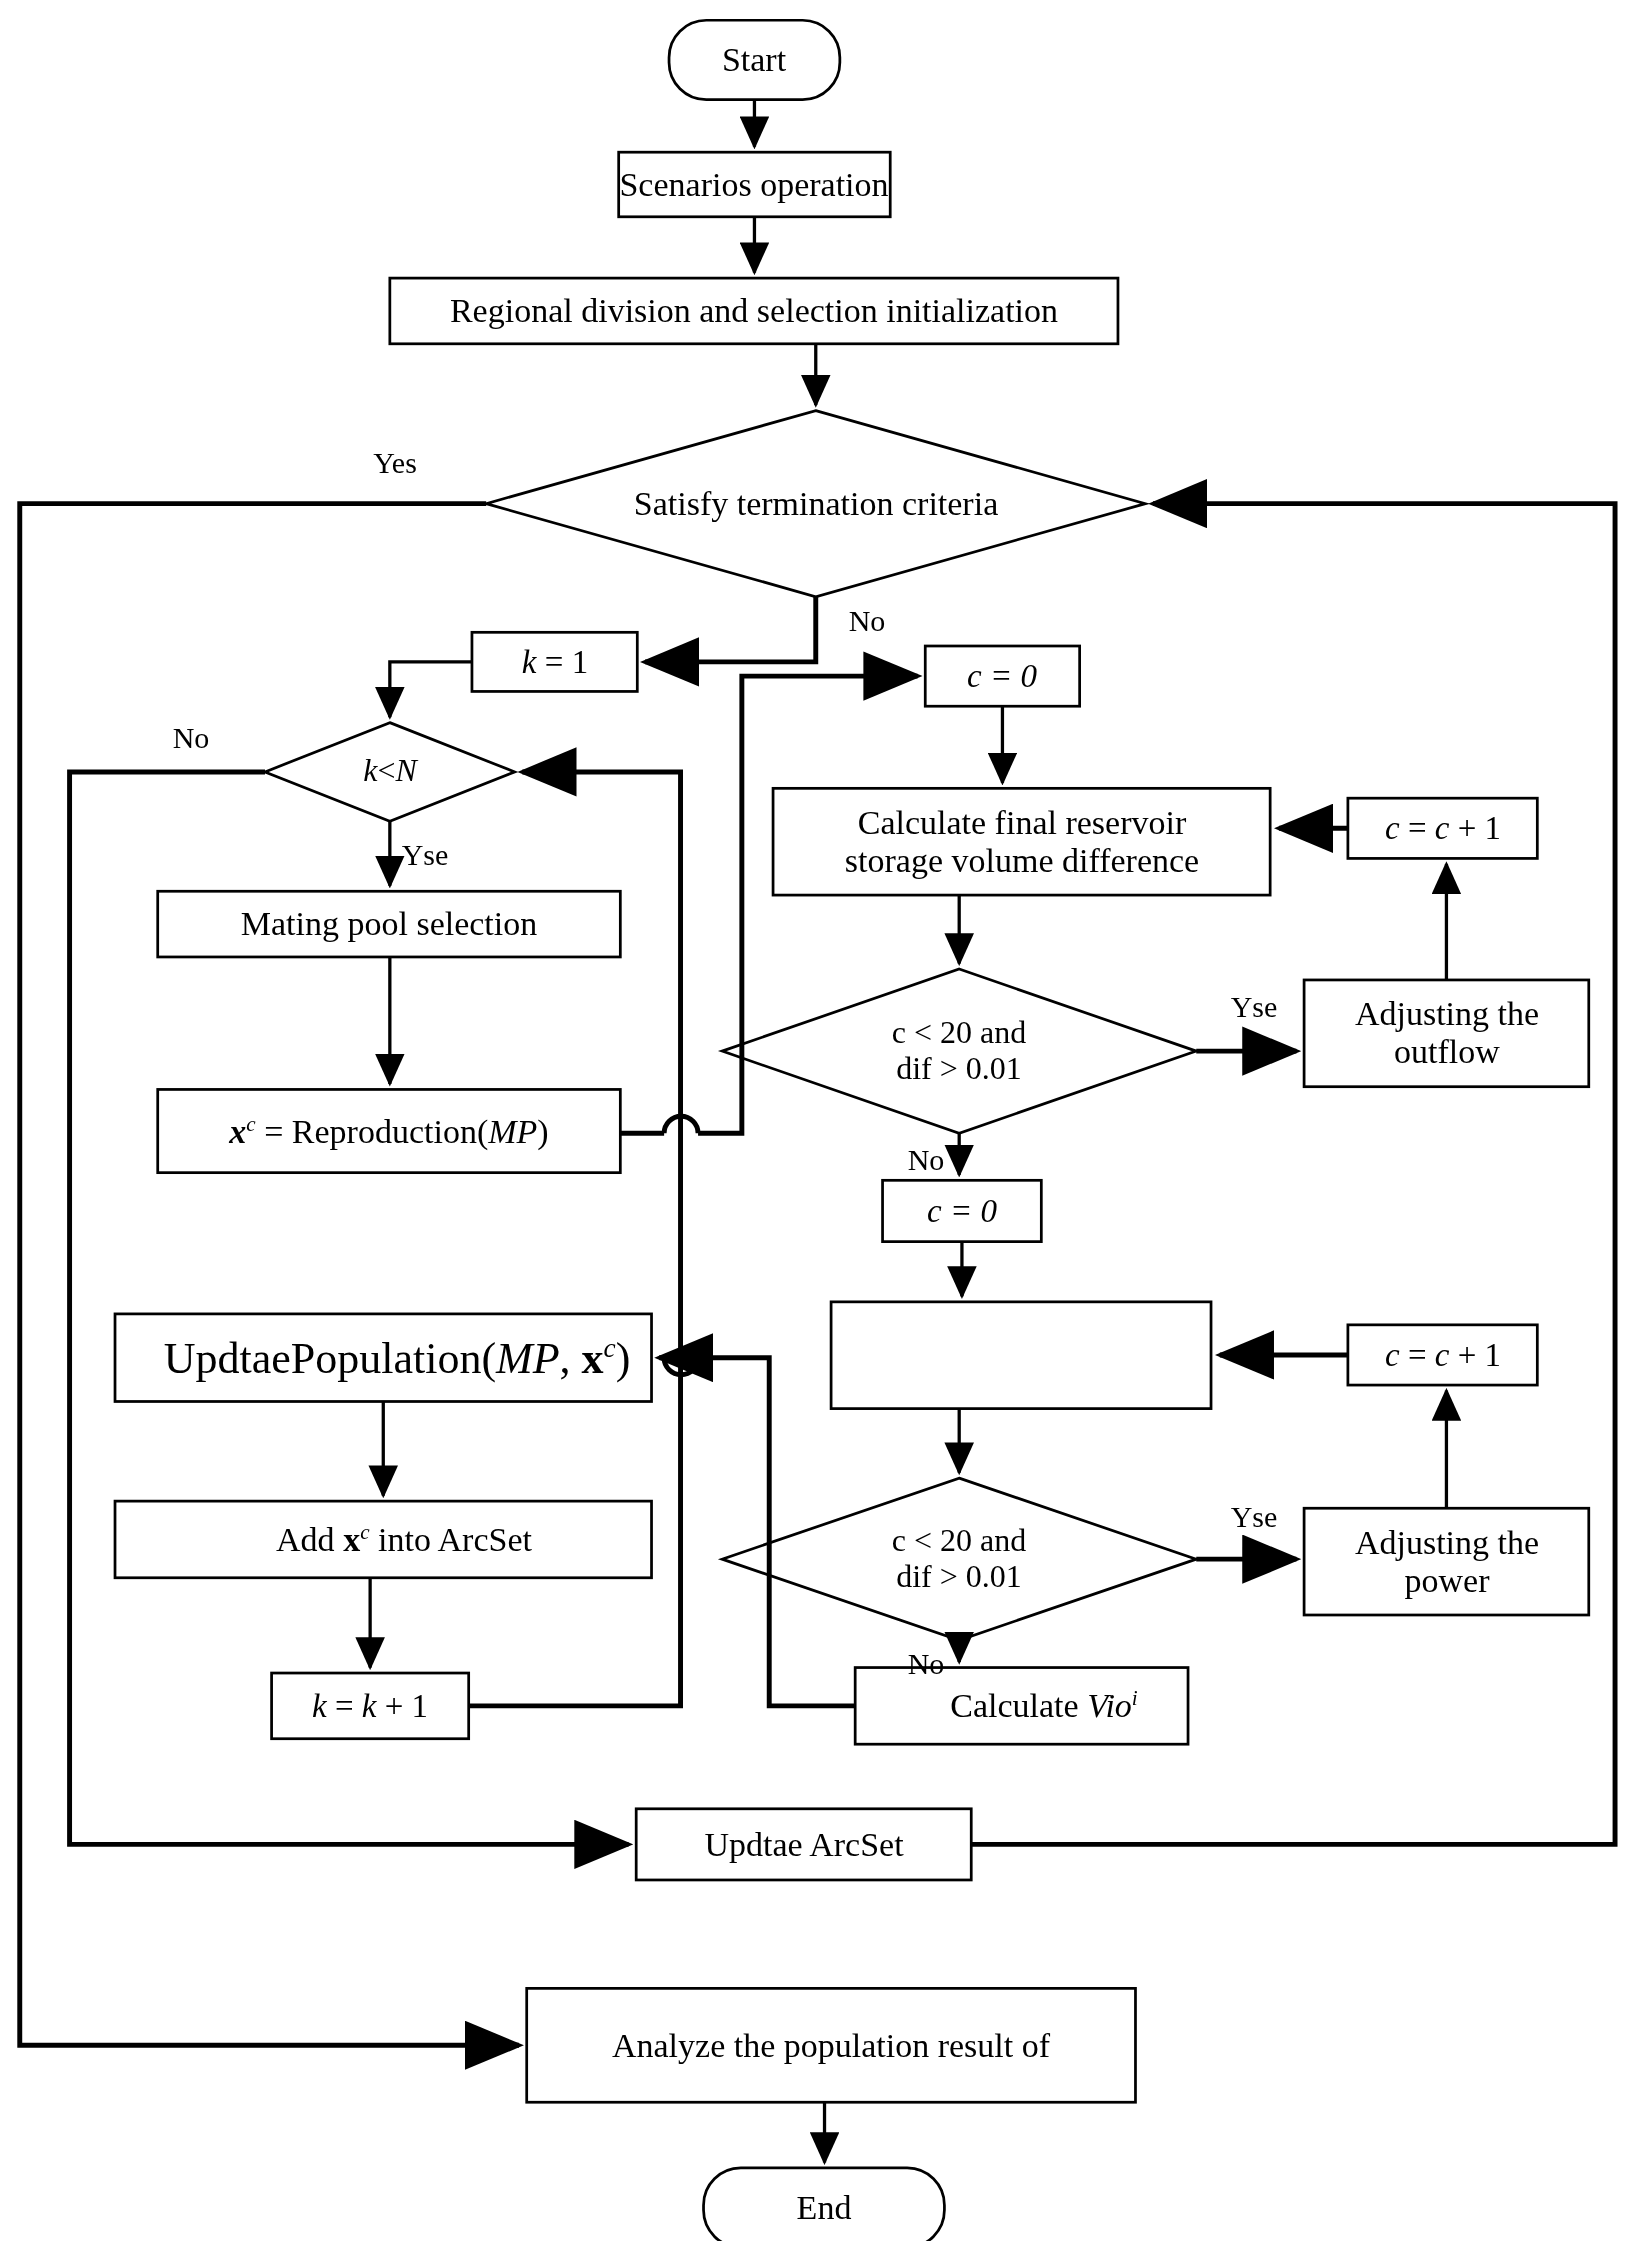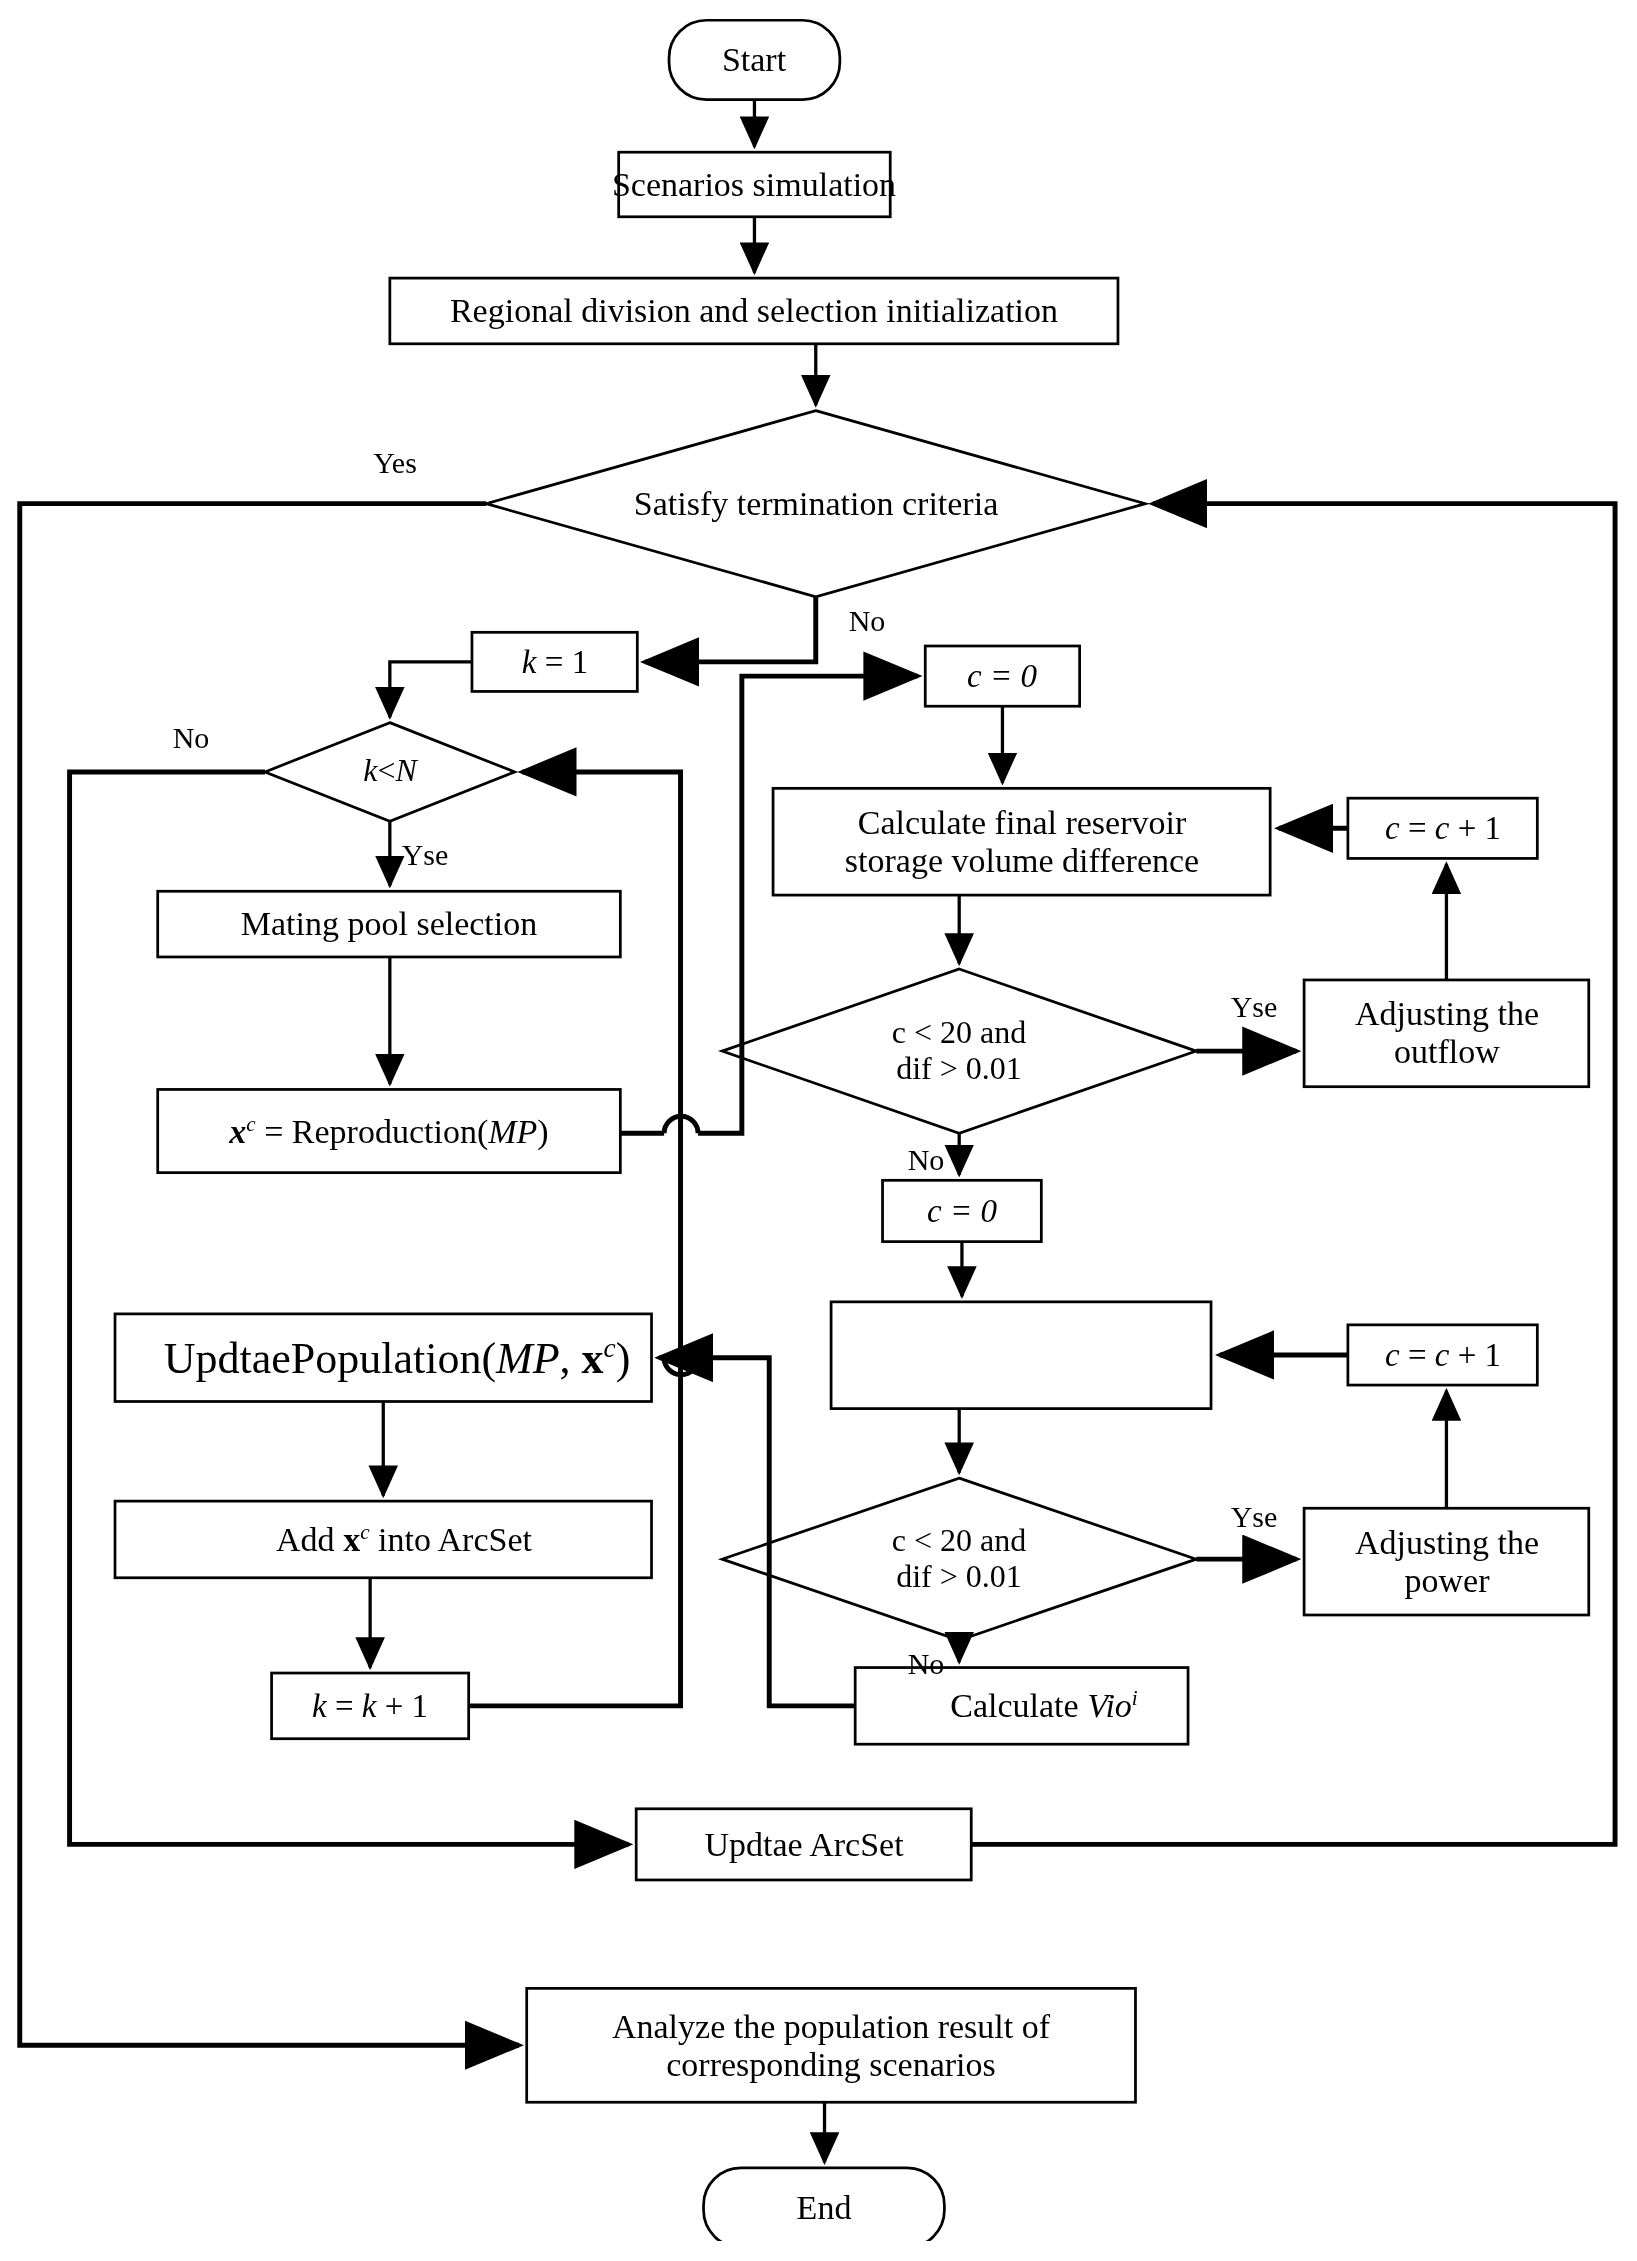--- a/index.html
+++ b/index.html
@@ -116,21 +116,21 @@
 
   <path class="lnk-thin" d="M1752,2996 L1752,3036" marker-end="url(#ah)"></path>
 
   <path class="lnk" d="M1774,3369 L2950,3369 L2950,920 L2106,920" marker-end="url(#aht)"></path>
 
   <path class="lnk-thin" d="M1506,3840 L1506,3950" marker-end="url(#ah)"></path>
 </svg>
 
 <div class="lbl ctr" style="left:754px;top:60px;font-size:34px;">Start</div>
 
-<div class="lbl ctr" style="left:754px;top:185px;font-size:34px;">Scenarios simulation</div>
+<div class="lbl ctr" style="left:754px;top:185px;font-size:34px;">Scenarios operation</div>
 
 <div class="lbl ctr" style="left:754px;top:311px;font-size:34px;">Regional division and selection initialization</div>
 
 <div class="lbl ctr" style="left:816px;top:504px;font-size:34px;">Satisfy termination criteria</div>
 
 <div class="lbl ctr" style="left:555px;top:662px;font-size:33px;"><span class="it">k</span> = 1</div>
 
 <div class="lbl ctr" style="left:390px;top:771px;font-size:32px;"><span class="it">k</span>&lt;<span class="it">N</span></div>
 
 <div class="lbl ctr" style="left:389px;top:924px;font-size:34px;">Mating pool selection</div>
@@ -176,21 +176,20 @@
       <div>Adjusting the</div>
       <div>power</div>
     </div>
 
 <div class="lbl ctr" style="left:1022px;top:1706px;font-size:34px;margin-left:22px;">Calculate <span class="it">Vio</span><sup>i</sup></div>
 
 <div class="lbl ctr" style="left:804px;top:1845px;font-size:34px;">Updtae ArcSet</div>
 
 <div class="lbl ctr" style="left:831px;top:2046px;font-size:34px;">
       <div>Analyze the population result of</div>
-      <div>corresponding scenarios</div>
     </div>
 
 <div class="lbl ctr" style="left:824px;top:2208px;font-size:34px;">End</div>
 
 <div class="lbl ctr" style="left:395px;top:463px;font-size:30px;">Yes</div>
 <div class="lbl ctr" style="left:867px;top:621px;font-size:30px;">No</div>
 <div class="lbl ctr" style="left:191px;top:738px;font-size:30px;">No</div>
 <div class="lbl ctr" style="left:425px;top:855px;font-size:30px;">Yse</div>
 <div class="lbl ctr" style="left:1254px;top:1007px;font-size:30px;">Yse</div>
 <div class="lbl ctr" style="left:926px;top:1160px;font-size:30px;">No</div>

